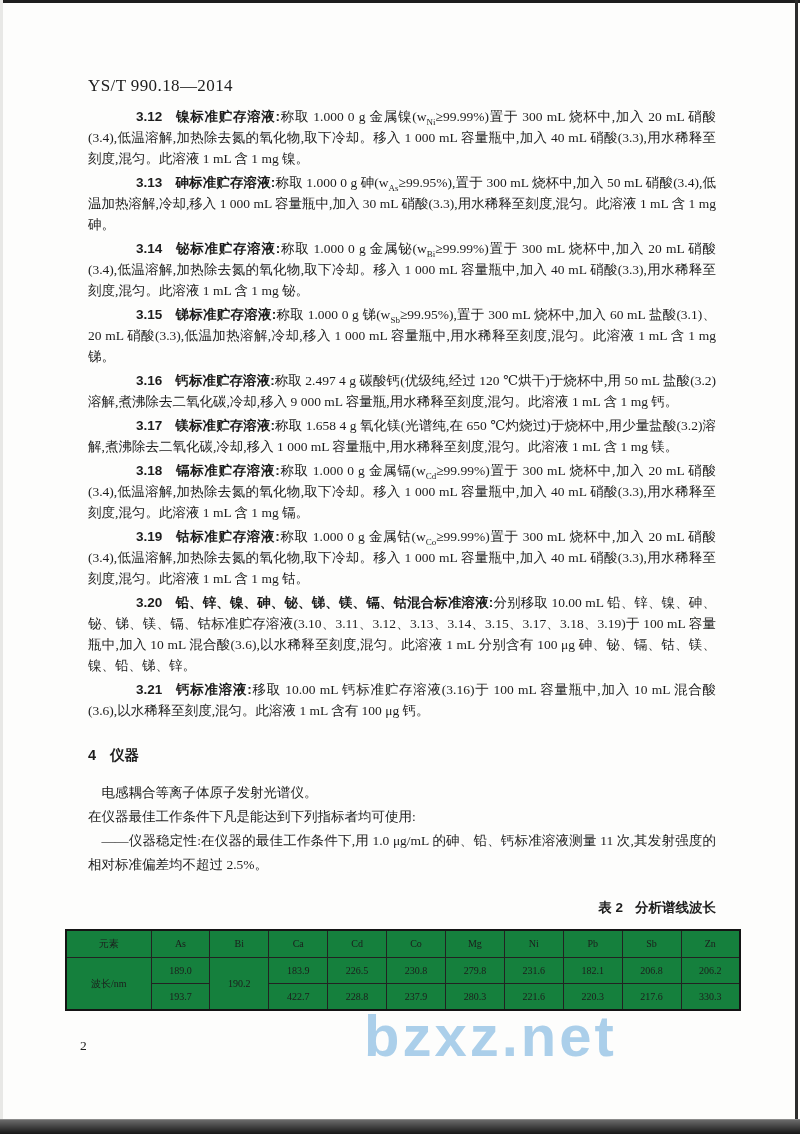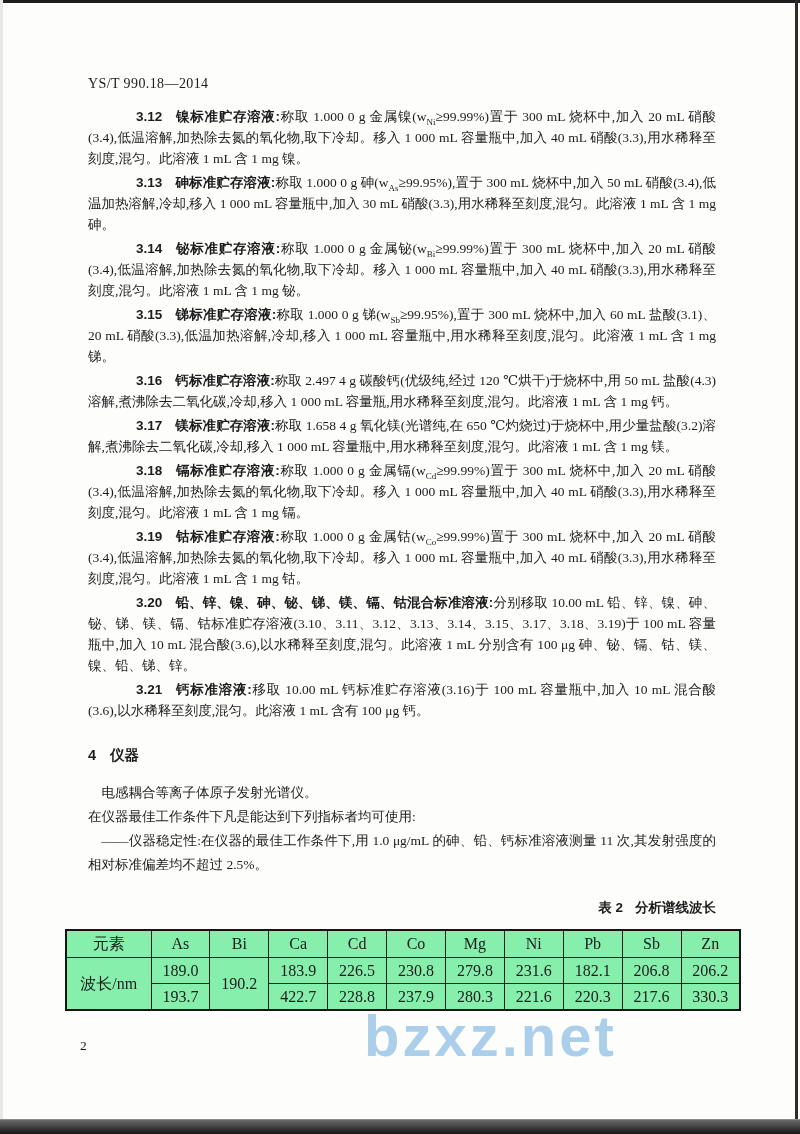--- a/index.html
+++ b/index.html
@@ -18,21 +18,21 @@
   }
   
   .edge-top    { position:absolute; top:0; left:0; width:100%; height:3px; background:#1e1e1e; }
   .edge-right  { position:absolute; top:0; right:2px; width:3px; height:100%; background:#2c2c2c; }
   .edge-bottom { position:absolute; bottom:0; left:0; width:100%; height:15px;
                  background:linear-gradient(#6a6a6a,#161616); border-top:1px solid #8a8a8a; }
   .edge-left   { position:absolute; top:0; left:0; width:3px; height:100%; background:#e8e8e6; }
 
   .doc-header {
     position:absolute; left:88px; top:76px;
-    font-size:14px; letter-spacing:0.4px;
+    font-size:17px; letter-spacing:0.4px;
   }
 
   .content {
     position:absolute; left:88px; top:106px; width:628px;
     font-size:13.5px; line-height:21px; text-align:justify;
   }
   .clause { margin:0 0 3px 0; }
   .cnum {
     font-weight:bold;
     font-family:"Liberation Sans","DejaVu Sans",sans-serif;
@@ -59,23 +59,23 @@
     font-size:13.5px; font-weight:bold;
     font-family:"Liberation Sans","DejaVu Sans",sans-serif;
   }
   .table-caption .tnum { margin-right:12px; }
 
   table.lines {
     border-collapse:collapse;
     table-layout:fixed;
     width:676px;
     margin-left:-23px;
-    font-size:16px;
+    font-size:10px;
     border:2px solid #141414;
-    background:#86efac;
+    background:#15803d;
     text-align:center;
   }
   table.lines th, table.lines td {
     border:1px solid #222;
     font-weight:normal;
     padding:2px 1px;
     height:22px;
     text-align:center;
   }
   table.lines tr.hdr th { height:27px; }
@@ -106,21 +106,21 @@
   <div class="content">
 
     <p class="clause"><span class="cnum">3.12</span><span class="ctitle">镍标准贮存溶液:</span><span class="cbody">称取 1.000 0 g 金属镍(w<sub>Ni</sub>≥99.99%)置于 300 mL 烧杯中,加入 20 mL 硝酸(3.4),低温溶解,加热除去氮的氧化物,取下冷却。移入 1 000 mL 容量瓶中,加入 40 mL 硝酸(3.3),用水稀释至刻度,混匀。此溶液 1 mL 含 1 mg 镍。</span></p>
 
     <p class="clause"><span class="cnum">3.13</span><span class="ctitle">砷标准贮存溶液:</span><span class="cbody">称取 1.000 0 g 砷(w<sub>As</sub>≥99.95%),置于 300 mL 烧杯中,加入 50 mL 硝酸(3.4),低温加热溶解,冷却,移入 1 000 mL 容量瓶中,加入 30 mL 硝酸(3.3),用水稀释至刻度,混匀。此溶液 1 mL 含 1 mg 砷。</span></p>
 
     <p class="clause"><span class="cnum">3.14</span><span class="ctitle">铋标准贮存溶液:</span><span class="cbody">称取 1.000 0 g 金属铋(w<sub>Bi</sub>≥99.99%)置于 300 mL 烧杯中,加入 20 mL 硝酸(3.4),低温溶解,加热除去氮的氧化物,取下冷却。移入 1 000 mL 容量瓶中,加入 40 mL 硝酸(3.3),用水稀释至刻度,混匀。此溶液 1 mL 含 1 mg 铋。</span></p>
 
     <p class="clause"><span class="cnum">3.15</span><span class="ctitle">锑标准贮存溶液:</span><span class="cbody">称取 1.000 0 g 锑(w<sub>Sb</sub>≥99.95%),置于 300 mL 烧杯中,加入 60 mL 盐酸(3.1)、20 mL 硝酸(3.3),低温加热溶解,冷却,移入 1 000 mL 容量瓶中,用水稀释至刻度,混匀。此溶液 1 mL 含 1 mg 锑。</span></p>
 
-    <p class="clause"><span class="cnum">3.16</span><span class="ctitle">钙标准贮存溶液:</span><span class="cbody">称取 2.497 4 g 碳酸钙(优级纯,经过 120 ℃烘干)于烧杯中,用 50 mL 盐酸(4.3)溶解,煮沸除去二氧化碳,冷却,移入 1 000 mL 容量瓶,用水稀释至刻度,混匀。此溶液 1 mL 含 1 mg 钙。</span></p>
+    <p class="clause"><span class="cnum">3.16</span><span class="ctitle">钙标准贮存溶液:</span><span class="cbody">称取 2.497 4 g 碳酸钙(优级纯,经过 120 ℃烘干)于烧杯中,用 50 mL 盐酸(3.2)溶解,煮沸除去二氧化碳,冷却,移入 9 000 mL 容量瓶,用水稀释至刻度,混匀。此溶液 1 mL 含 1 mg 钙。</span></p>
 
     <p class="clause"><span class="cnum">3.17</span><span class="ctitle">镁标准贮存溶液:</span><span class="cbody">称取 1.658 4 g 氧化镁(光谱纯,在 650 ℃灼烧过)于烧杯中,用少量盐酸(3.2)溶解,煮沸除去二氧化碳,冷却,移入 1 000 mL 容量瓶中,用水稀释至刻度,混匀。此溶液 1 mL 含 1 mg 镁。</span></p>
 
     <p class="clause"><span class="cnum">3.18</span><span class="ctitle">镉标准贮存溶液:</span><span class="cbody">称取 1.000 0 g 金属镉(w<sub>Cd</sub>≥99.99%)置于 300 mL 烧杯中,加入 20 mL 硝酸(3.4),低温溶解,加热除去氮的氧化物,取下冷却。移入 1 000 mL 容量瓶中,加入 40 mL 硝酸(3.3),用水稀释至刻度,混匀。此溶液 1 mL 含 1 mg 镉。</span></p>
 
     <p class="clause"><span class="cnum">3.19</span><span class="ctitle">钴标准贮存溶液:</span><span class="cbody">称取 1.000 0 g 金属钴(w<sub>Co</sub>≥99.99%)置于 300 mL 烧杯中,加入 20 mL 硝酸(3.4),低温溶解,加热除去氮的氧化物,取下冷却。移入 1 000 mL 容量瓶中,加入 40 mL 硝酸(3.3),用水稀释至刻度,混匀。此溶液 1 mL 含 1 mg 钴。</span></p>
 
     <p class="clause"><span class="cnum">3.20</span><span class="ctitle">铅、锌、镍、砷、铋、锑、镁、镉、钴混合标准溶液:</span><span class="cbody">分别移取 10.00 mL 铅、锌、镍、砷、铋、锑、镁、镉、钴标准贮存溶液(3.10、3.11、3.12、3.13、3.14、3.15、3.17、3.18、3.19)于 100 mL 容量瓶中,加入 10 mL 混合酸(3.6),以水稀释至刻度,混匀。此溶液 1 mL 分别含有 100 μg 砷、铋、镉、钴、镁、镍、铅、锑、锌。</span></p>
 
     <p class="clause"><span class="cnum">3.21</span><span class="ctitle">钙标准溶液:</span><span class="cbody">移取 10.00 mL 钙标准贮存溶液(3.16)于 100 mL 容量瓶中,加入 10 mL 混合酸(3.6),以水稀释至刻度,混匀。此溶液 1 mL 含有 100 μg 钙。</span></p>

